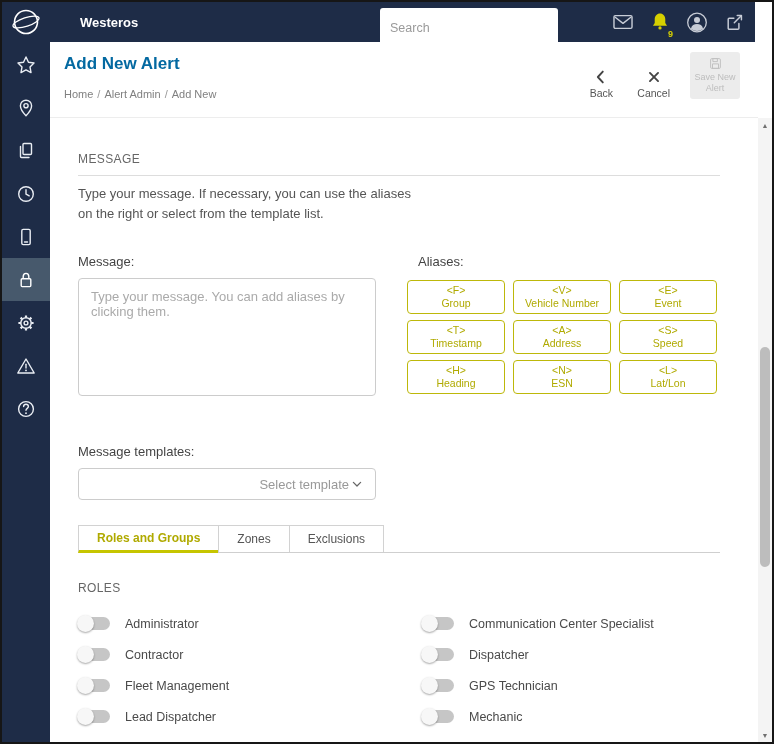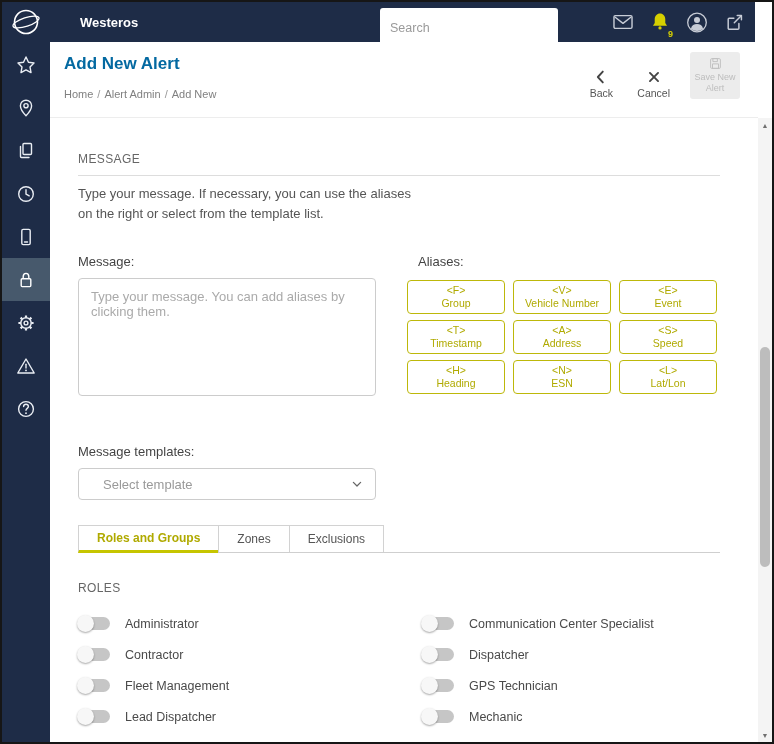--- a/index.html
+++ b/index.html
@@ -41,21 +41,21 @@
   .field-label { font-size:13px; color:#444; }
   .msg-row { display:flex; margin-top:30px; }
   .msg-col { width:298px; }
   .msg-col textarea { margin-top:9px; width:298px; height:118px; border:1px solid #ccc; border-radius:4px; resize:none; padding:10px 12px; font-size:13px; color:#444; font-family:inherit; outline:none; }
   .msg-col textarea::placeholder { color:#aaa; }
   .alias-col { margin-left:31px; }
   .alias-col .field-label { margin-left:11px; }
   .alias-grid { margin-top:11px; display:grid; grid-template-columns:repeat(3, 98px); gap:6px 8px; }
   .alias-btn { height:34px; background:#fff; border:1px solid #bdb80a; border-radius:4px; color:#b0aa00; font-size:10.5px; line-height:1.25; display:flex; flex-direction:column; align-items:center; justify-content:center; cursor:pointer; font-family:inherit; white-space:nowrap; }
   .templates-block { margin-top:44px; }
-  .select { margin-top:9px; width:298px; height:32px; border:1px solid #ccc; border-radius:4px; display:flex; align-items:center; padding:0 10px 0 24px; cursor:pointer; }
+  .select { margin-top:9px; width:298px; height:32px; border:1px solid #ccc; border-radius:4px; display:flex; align-items:center; padding:0 10px 0 24px; cursor:pointer;text-align:right; }
   .select .sel-text { flex:1; font-size:13px; color:#999; }
 
   .alert-settings-heading { margin-top:32px; }
   .tabs { margin-top:24px; display:flex; align-items:flex-end; }
   .tab { height:28px; display:flex; align-items:center; padding:0 18px; font-size:12px; color:#555; background:#fff; border:1px solid #d2d2d2; border-bottom:1px solid #cfcfcf; margin-right:-1px; cursor:pointer; }
   .tab.active { color:#b0aa00; font-weight:bold; border-bottom:3px solid #c6c500; }
   .tabs::after { content:""; flex:1; height:28px; border-bottom:1px solid #cfcfcf; }
 
   .roles-heading { margin-top:28px; }
   .roles-grid { margin-top:20px; display:grid; grid-template-columns:344px 1fr; row-gap:14px; }

